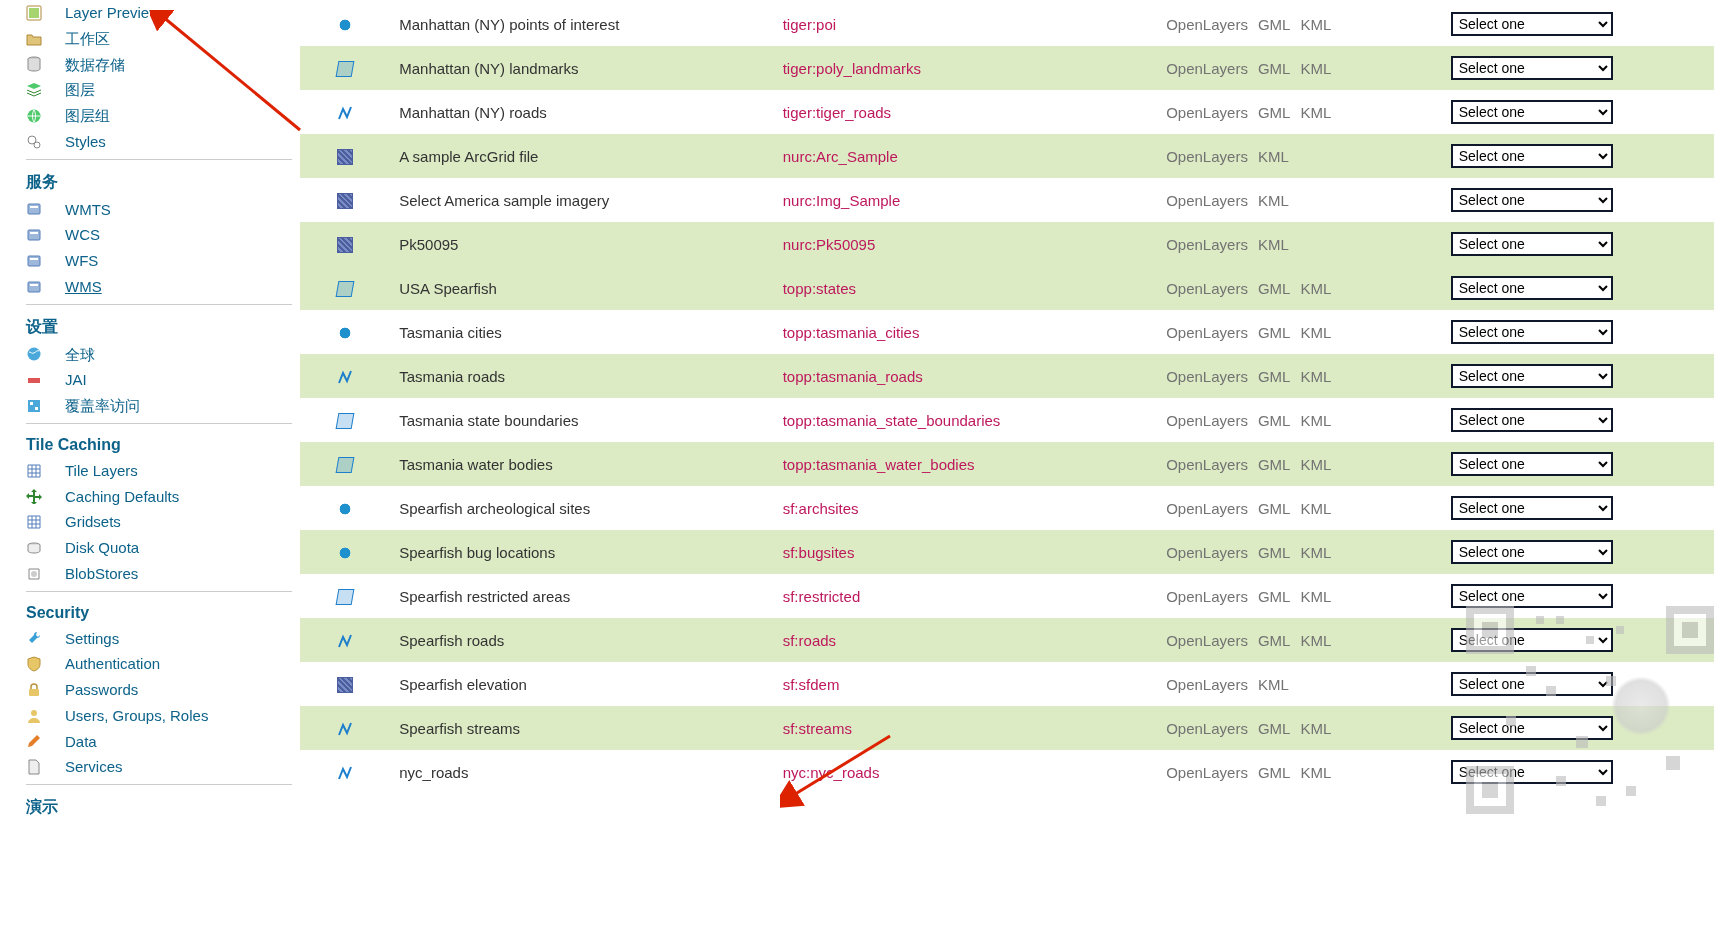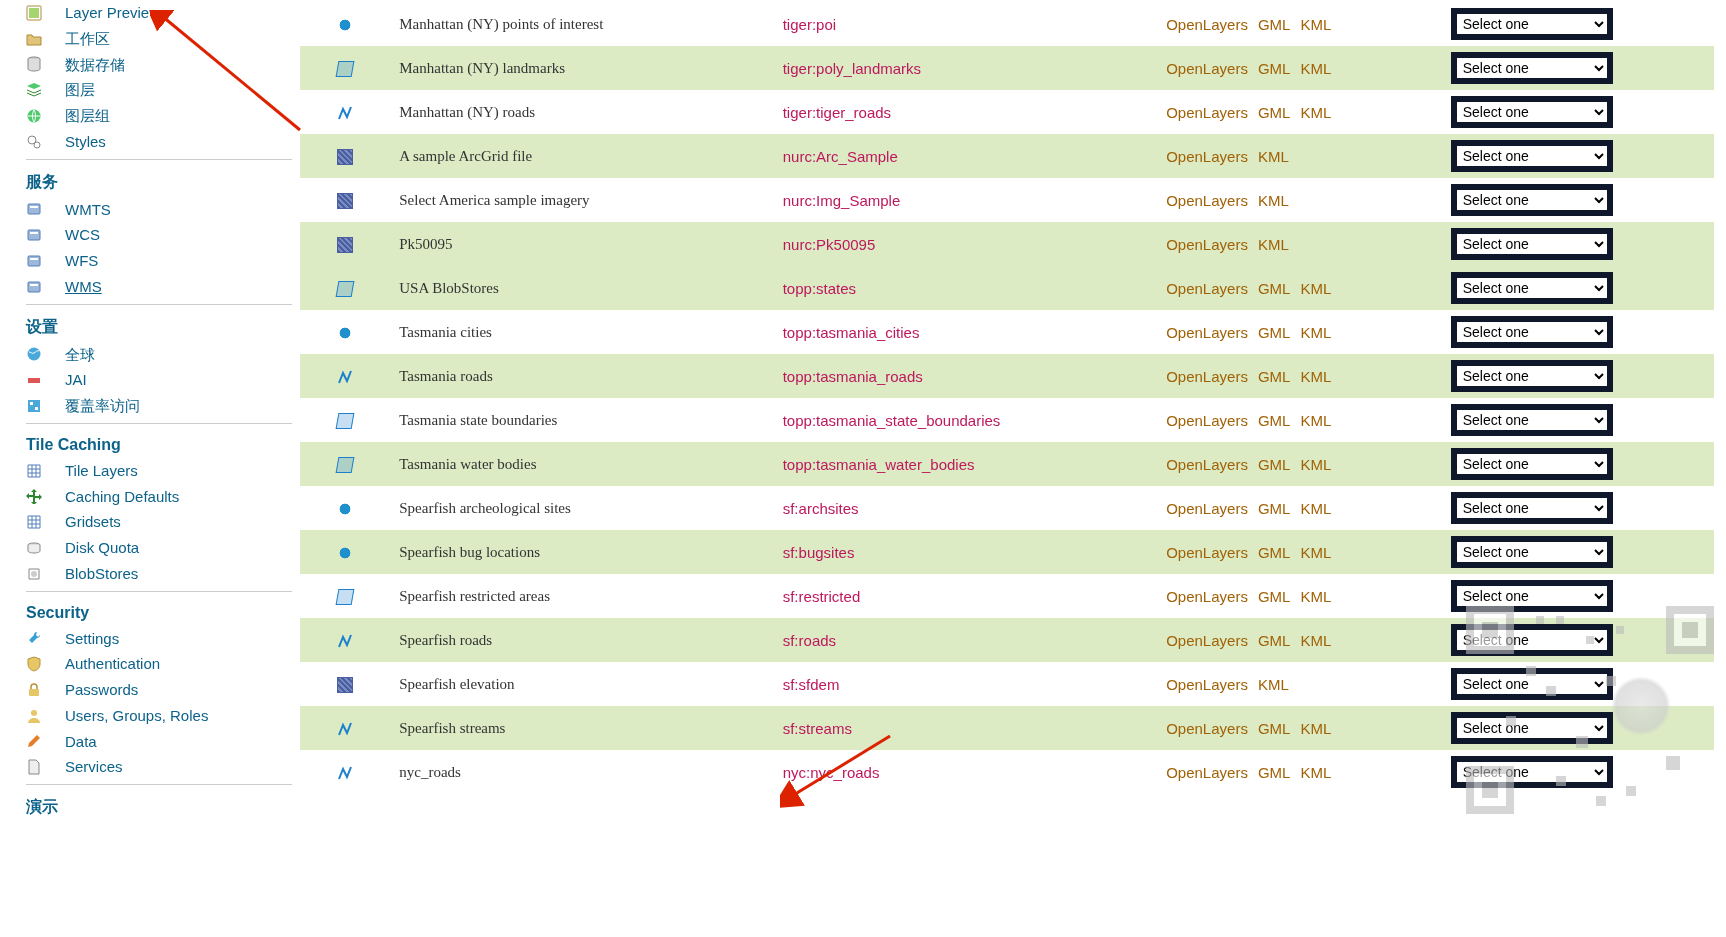--- a/index.html
+++ b/index.html
@@ -86,34 +86,34 @@
   }
   table.layers tr { height: 44px; }
   table.layers tr.alt { background: #dcebc4; margin-left: 32px; }
   table.layers td {
     padding: 0 10px;
     vertical-align: middle;
     white-space: nowrap;
     overflow: hidden;
   }
   .col-icon { width: 64px; text-align: center; }
-  .col-title { color: #333; font-family: Liberation Serif, serif; }
+  .col-title { color: #333; }
   .col-name { color: #be185d; }
   .col-formats { width: 204px; }
   .col-formats a {
-    color: #a16207;
+    color: #737373;
     text-decoration: none;
     margin-right: 10px;
   }
   .col-select { width: 196px; }
   .col-select select {
     width: 162px;
     font-size: 14px;
     padding: 1px 2px;
-    border: 6px solid #0f172a;
+    border: 2px solid #0f172a;
     background:#fff;
   }
   .type-ico {
     display: inline-block;
     width: 16px;
     height: 16px;
     vertical-align: middle;
   }
   .type-point { background: radial-gradient(circle at 50% 50%, #1e90cd 0 45%, transparent 50%); }
   .type-poly {
@@ -433,21 +433,21 @@
           </tr>
           <tr class="alt">
             <td class="col-icon"><span class="type-ico type-raster"></span></td>
             <td class="col-title">Pk50095</td>
             <td class="col-name">nurc:Pk50095</td>
             <td class="col-formats"><a href="#">OpenLayers</a><a href="#">KML</a></td>
             <td class="col-select"><select><option>Select one</option></select></td>
           </tr>
           <tr class="alt">
             <td class="col-icon"><span class="type-ico type-poly"></span></td>
-            <td class="col-title">USA BlobStores</td>
+            <td class="col-title">USA Spearfish</td>
             <td class="col-name">topp:states</td>
             <td class="col-formats"><a href="#">OpenLayers</a><a href="#">GML</a><a href="#">KML</a></td>
             <td class="col-select"><select><option>Select one</option></select></td>
           </tr>
           <tr>
             <td class="col-icon"><span class="type-ico type-point"></span></td>
             <td class="col-title">Tasmania cities</td>
             <td class="col-name">topp:tasmania_cities</td>
             <td class="col-formats"><a href="#">OpenLayers</a><a href="#">GML</a><a href="#">KML</a></td>
             <td class="col-select"><select><option>Select one</option></select></td>

